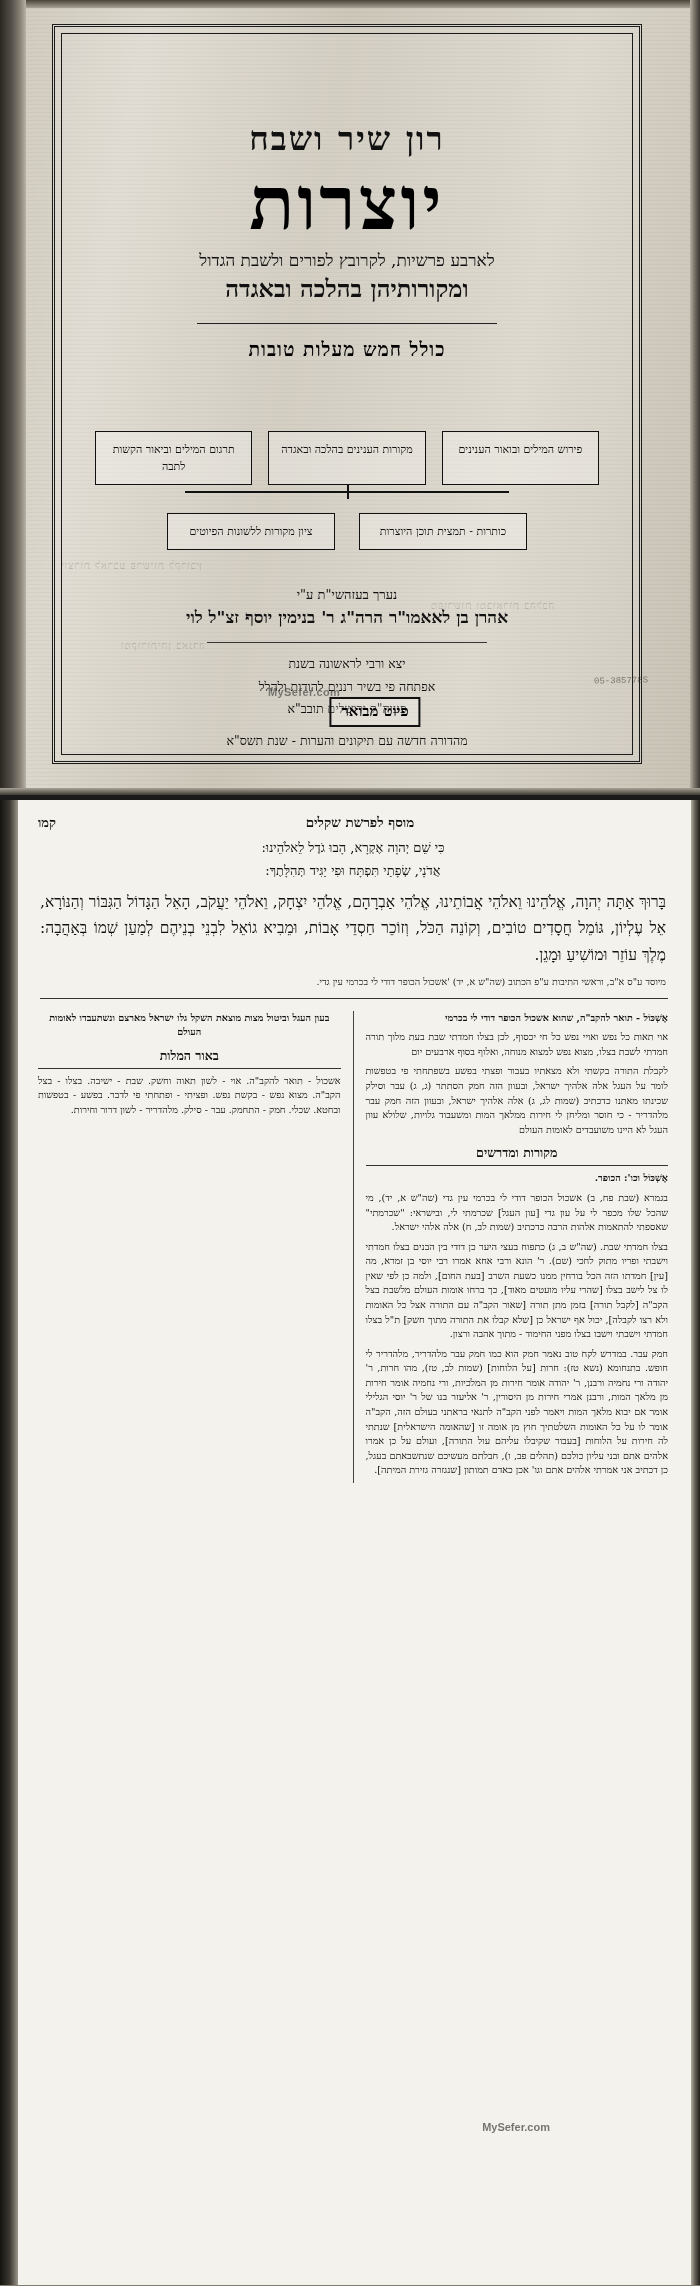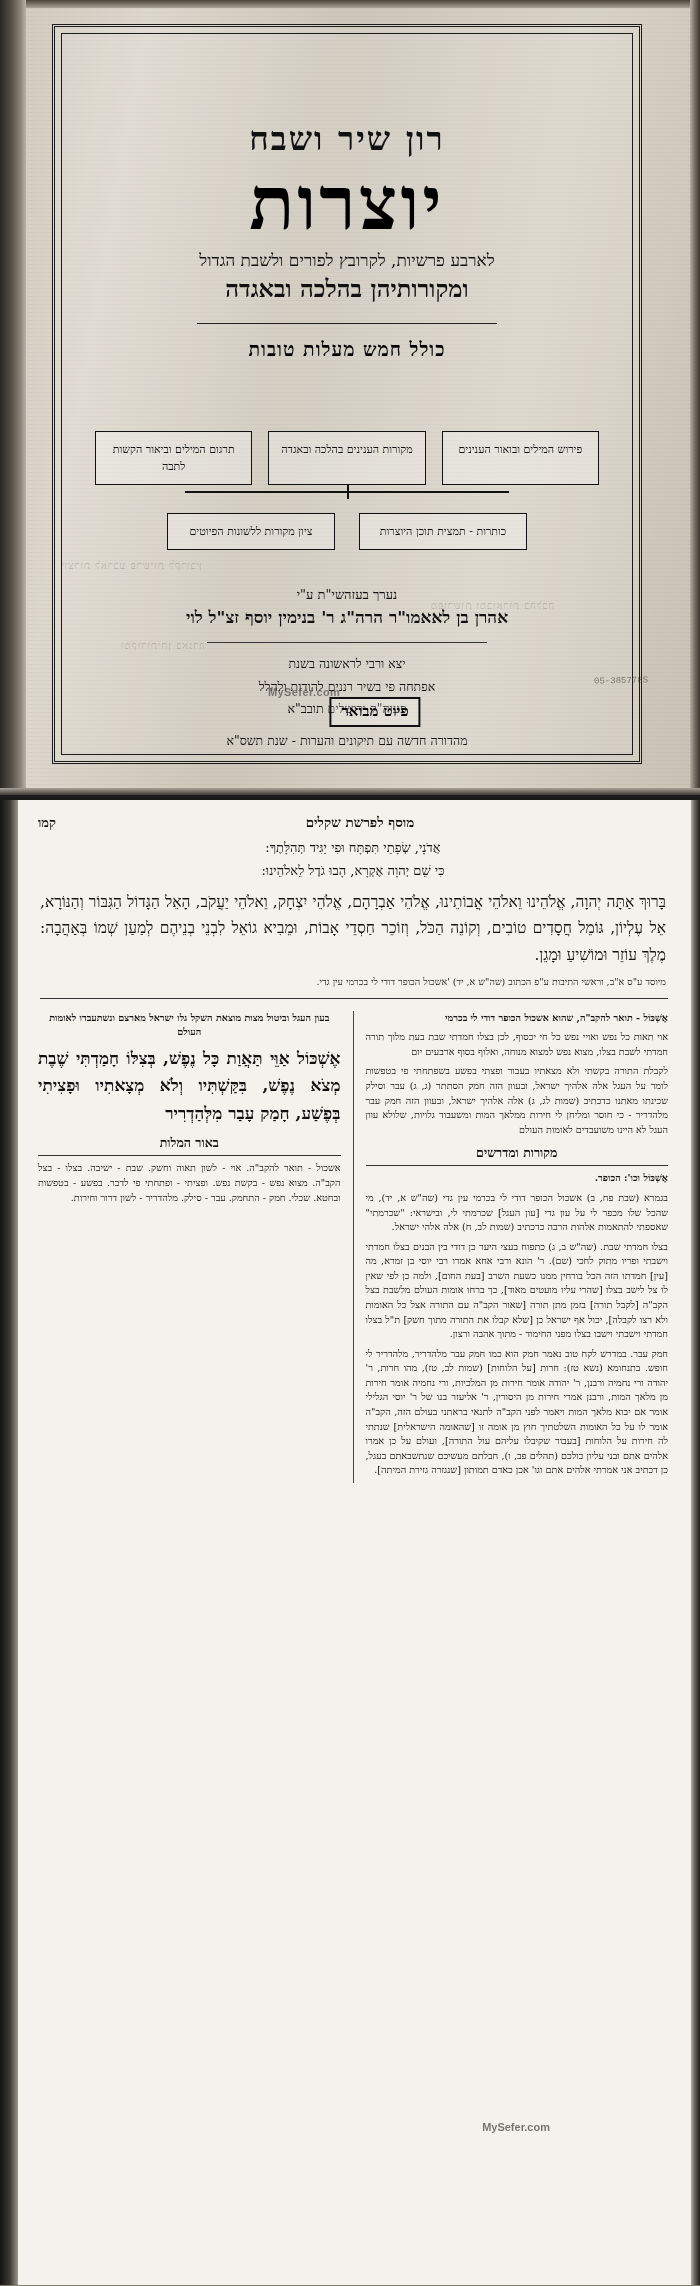--- a/index.html
+++ b/index.html
@@ -477,22 +477,22 @@
 
     <div class="txtpage">
 
       <div class="runhead">
         <span></span>
         <span class="rh-center">מוסף לפרשת שקלים</span>
         <span class="page-num-box">קמו</span>
       </div>
 
       <div class="block-top">
+        <div class="line-center">כִּי שֵׁם יְהוָה אֶקְרָא, הָבוּ גֹדֶל לֵאלֹהֵינוּ:</div>
         <div class="line-center">אֲדֹנָי, שְׂפָתַי תִּפְתָּח וּפִי יַגִּיד תְּהִלָּתֶךָ:</div>
-        <div class="line-center">כִּי שֵׁם יְהוָה אֶקְרָא, הָבוּ גֹדֶל לֵאלֹהֵינוּ:</div>
         <div class="piyut">בָּרוּךְ אַתָּה יְהוָה, אֱלֹהֵינוּ וֵאלֹהֵי אֲבוֹתֵינוּ, אֱלֹהֵי אַבְרָהָם, אֱלֹהֵי יִצְחָק, וֵאלֹהֵי יַעֲקֹב, הָאֵל הַגָּדוֹל הַגִּבּוֹר וְהַנּוֹרָא, אֵל עֶלְיוֹן, גּוֹמֵל חֲסָדִים טוֹבִים, וְקוֹנֵה הַכֹּל, וְזוֹכֵר חַסְדֵי אָבוֹת, וּמֵבִיא גוֹאֵל לִבְנֵי בְנֵיהֶם לְמַעַן שְׁמוֹ בְּאַהֲבָה: מֶלֶךְ עוֹזֵר וּמוֹשִׁיעַ וּמָגֵן.</div>
         <div class="tiny-note">מיוסד ע"ס א"ב, וראשי התיבות ע"פ הכתוב (שה"ש א, יד) 'אשכול הכופר דודי לי בכרמי עין גדי.</div>
       </div>
 
       <div class="hr-thin"></div>
 
       <div class="columns">
 
         <div class="col">
           <p class="lead">אֶשְׁכּוֹל - תואר להקב"ה, שהוא אשכול הכופר דודי לי בכרמי</p>
@@ -505,21 +505,20 @@
           <p class="lead">אֶשְׁכּוֹל וכו': הכופר.</p>
           <p>בגמרא (שבת פח, ב) אשכול הכופר דודי לי בכרמי עין גדי (שה"ש א, יד), מי שהכל שלו מכפר לי על עון גדי [עון העגל] שכרמתי לי, ובישראי: "שכרמתי" שאספתי להתאמות אלהות הרבה כדכתיב (שמות לב, ח) אלה אלהי ישראל.</p>
           <p>בצלו חמדתי שבת. (שה"ש ב, ג) כתפוח בעצי היער כן דודי בין הבנים בצלו חמדתי וישבתי ופריו מתוק לחכי (שם). ר' הונא ורבי אחא אמרו רבי יוסי בן זמרא, מה [עין] חמדתו הזה הכל בורחין ממנו כשעת השרב [בעת החום], ולמה כן לפי שאין לו צל לישב בצלו [שהרי עליו מועטים מאוד], כך ברחו אומות העולם מלשבת בצל הקב"ה [לקבל תורה] בזמן מתן תורה [שאור הקב"ה עם התורה אצל כל האומות ולא רצו לקבלה], יכול אף ישראל כן [שלא קבלו את התורה מתוך חשק] ת"ל בצלו חמדתי וישבתי וישבו בצלו מפני החימוד - מתוך אהבה ורצון.</p>
           <p>חמק עבר. במדרש לקח טוב נאמר חמק הוא כמו חמק עבר מלהדריר, מלהדריר לי חופש. בתנחומא (נשא טז): חרות [על הלוחות] (שמות לב, טז), מהו חרות, ר' יהודה ורי נחמיה ורבנן, ר' יהודה אומר חירות מן המלכיות, ורי נחמיה אומר חירות מן מלאך המות, ורבנן אמרי חירות מן היסורין, ר' אליעזר בנו של ר' יוסי הגלילי אומר אם יבוא מלאך המות ויאמר לפני הקב"ה לתנאי בראתני בעולם הזה, הקב"ה אומר לו על כל האומות השלטתיך חוץ מן אומה זו [שהאומה הישראלית] שנתתי לה חירות על הלוחות [בעבור שקיבלו עליהם עול התורה], ועולם על כן אמרו אלהים אתם ובני עליון כולכם (תהלים פב, ו), חבלתם מעשיכם שנתשבאתם בעגל, כן דכתיב אני אמרתי אלהים אתם וגו' אכן כאדם תמותון [שנגזרה גזירת המיתה].</p>
         </div>
 
         <div class="col-divider"></div>
 
         <div class="col">
           <p class="smallcaps-note" style="text-align:center;font-weight:bold;">בעון העגל וביטול מצות מוצאת השקל גלו ישראל מארצם ונשתעבדו לאומות העולם</p>
-          <div class="bigpiyut">אֶשְׁכּוֹל אַוֵּי תַּאֲוַת כָּל נֶפֶשׁ, בְּצִלּוֹ חָמַדְתִּי שֶׁבֶת מְצֹא נֶפֶשׁ, בִּקַּשְׁתִּיו וְלֹא מְצָאתִיו וּפָצִיתִי בְּפֶשַׁע, חָמַק עָבַר מִלְּהַדְרִיר</div>
 
           <div class="section-head">באור המלות</div>
           <div class="rule-under"></div>
 
           <p>אשכול - תואר להקב"ה. אוי - לשון תאוה וחשק. שבת - ישיבה. בצלו - בצל הקב"ה. מצוא נפש - בקשת נפש. ופציתי - ופתחתי פי לדבר. בפשע - בטפשות ובחטא. שכלי. חמק - התחמק. עבר - סילק. מלהדריר - לשון דרור וחירות.</p>
         </div>
 
       </div>
     </div>
 

